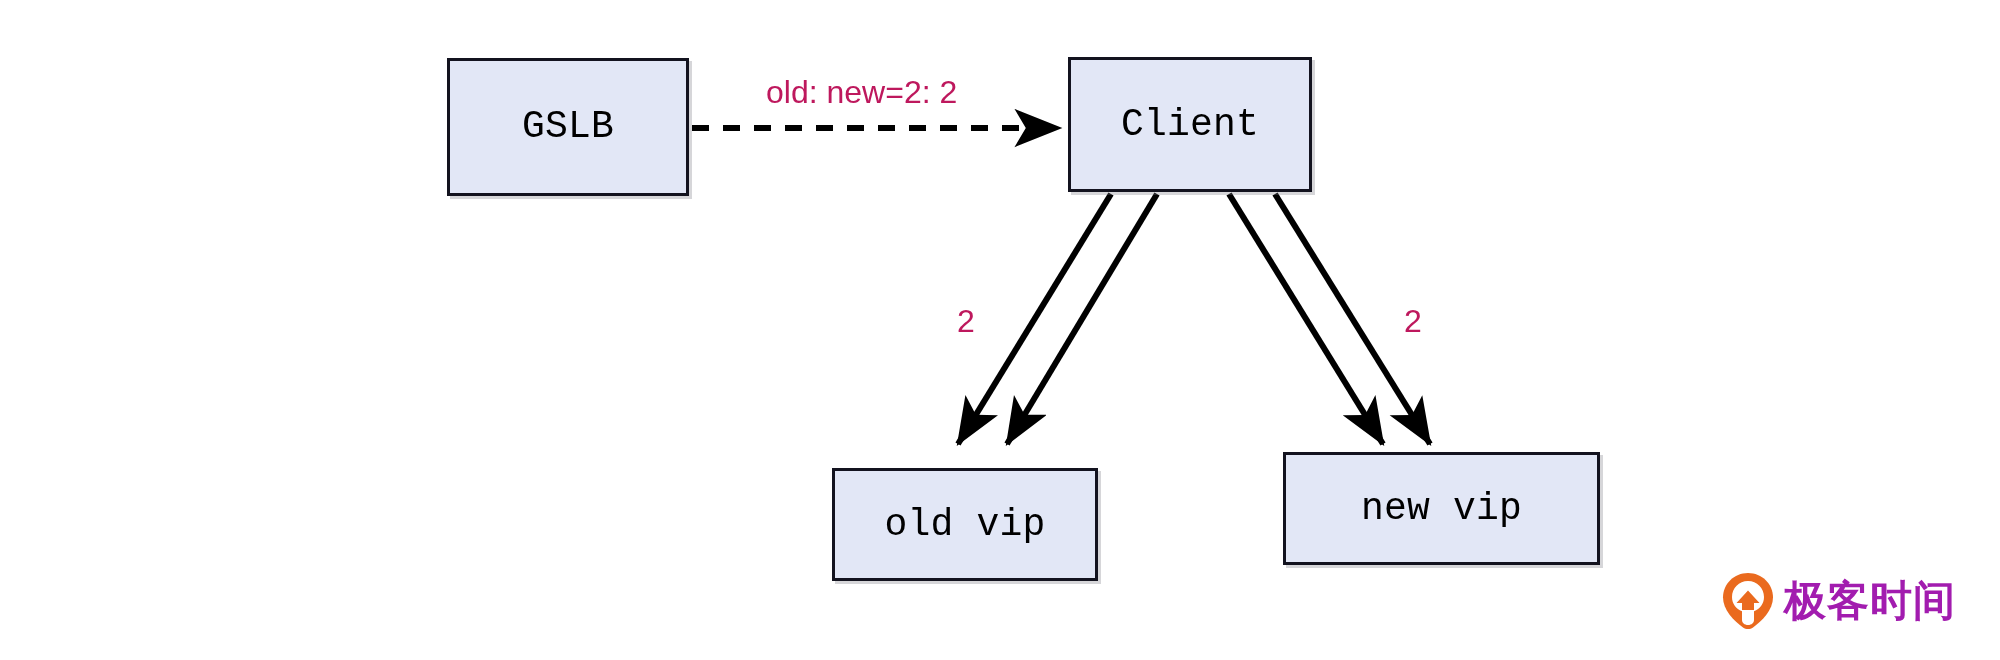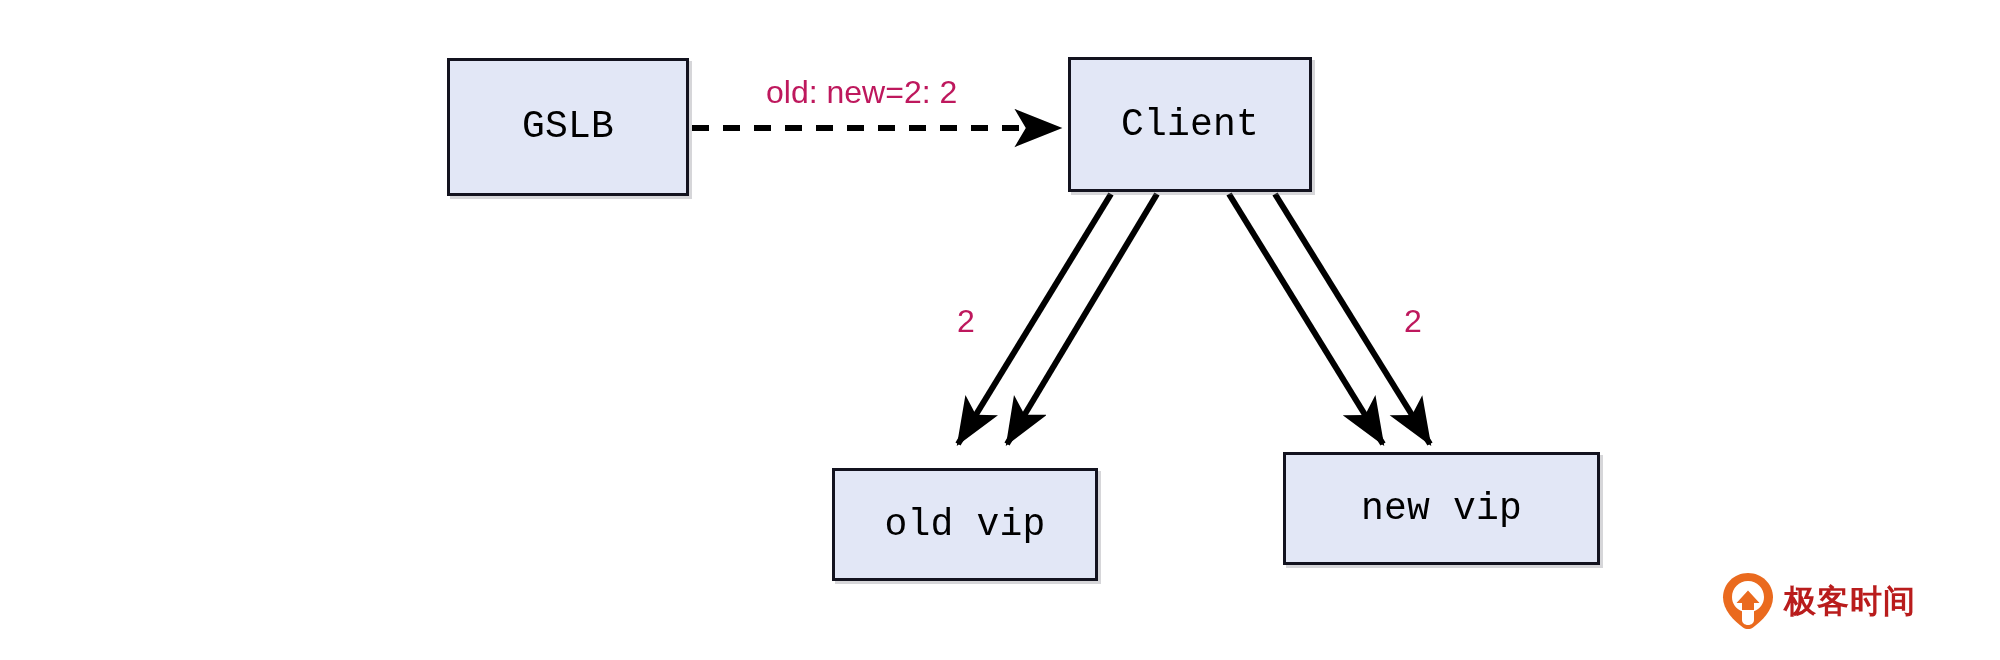--- a/index.html
+++ b/index.html
@@ -62,23 +62,23 @@
   #watermark {
     position: absolute;
     left: 1722px;
     top: 572px;
     display: flex;
     align-items: center;
     gap: 10px;
   }
   #watermark-text {
     font-family: "DejaVu Sans", sans-serif;
-    font-size: 32px;
+    font-size: 42px;
     font-weight: bold;
-    color: #b91c1c;
+    color: #a21caf;
     letter-spacing: 1px;
     line-height: 1;
     white-space: nowrap;
   }
 </style>
 </head>
 <body>
 
 <div id="canvas">
 

